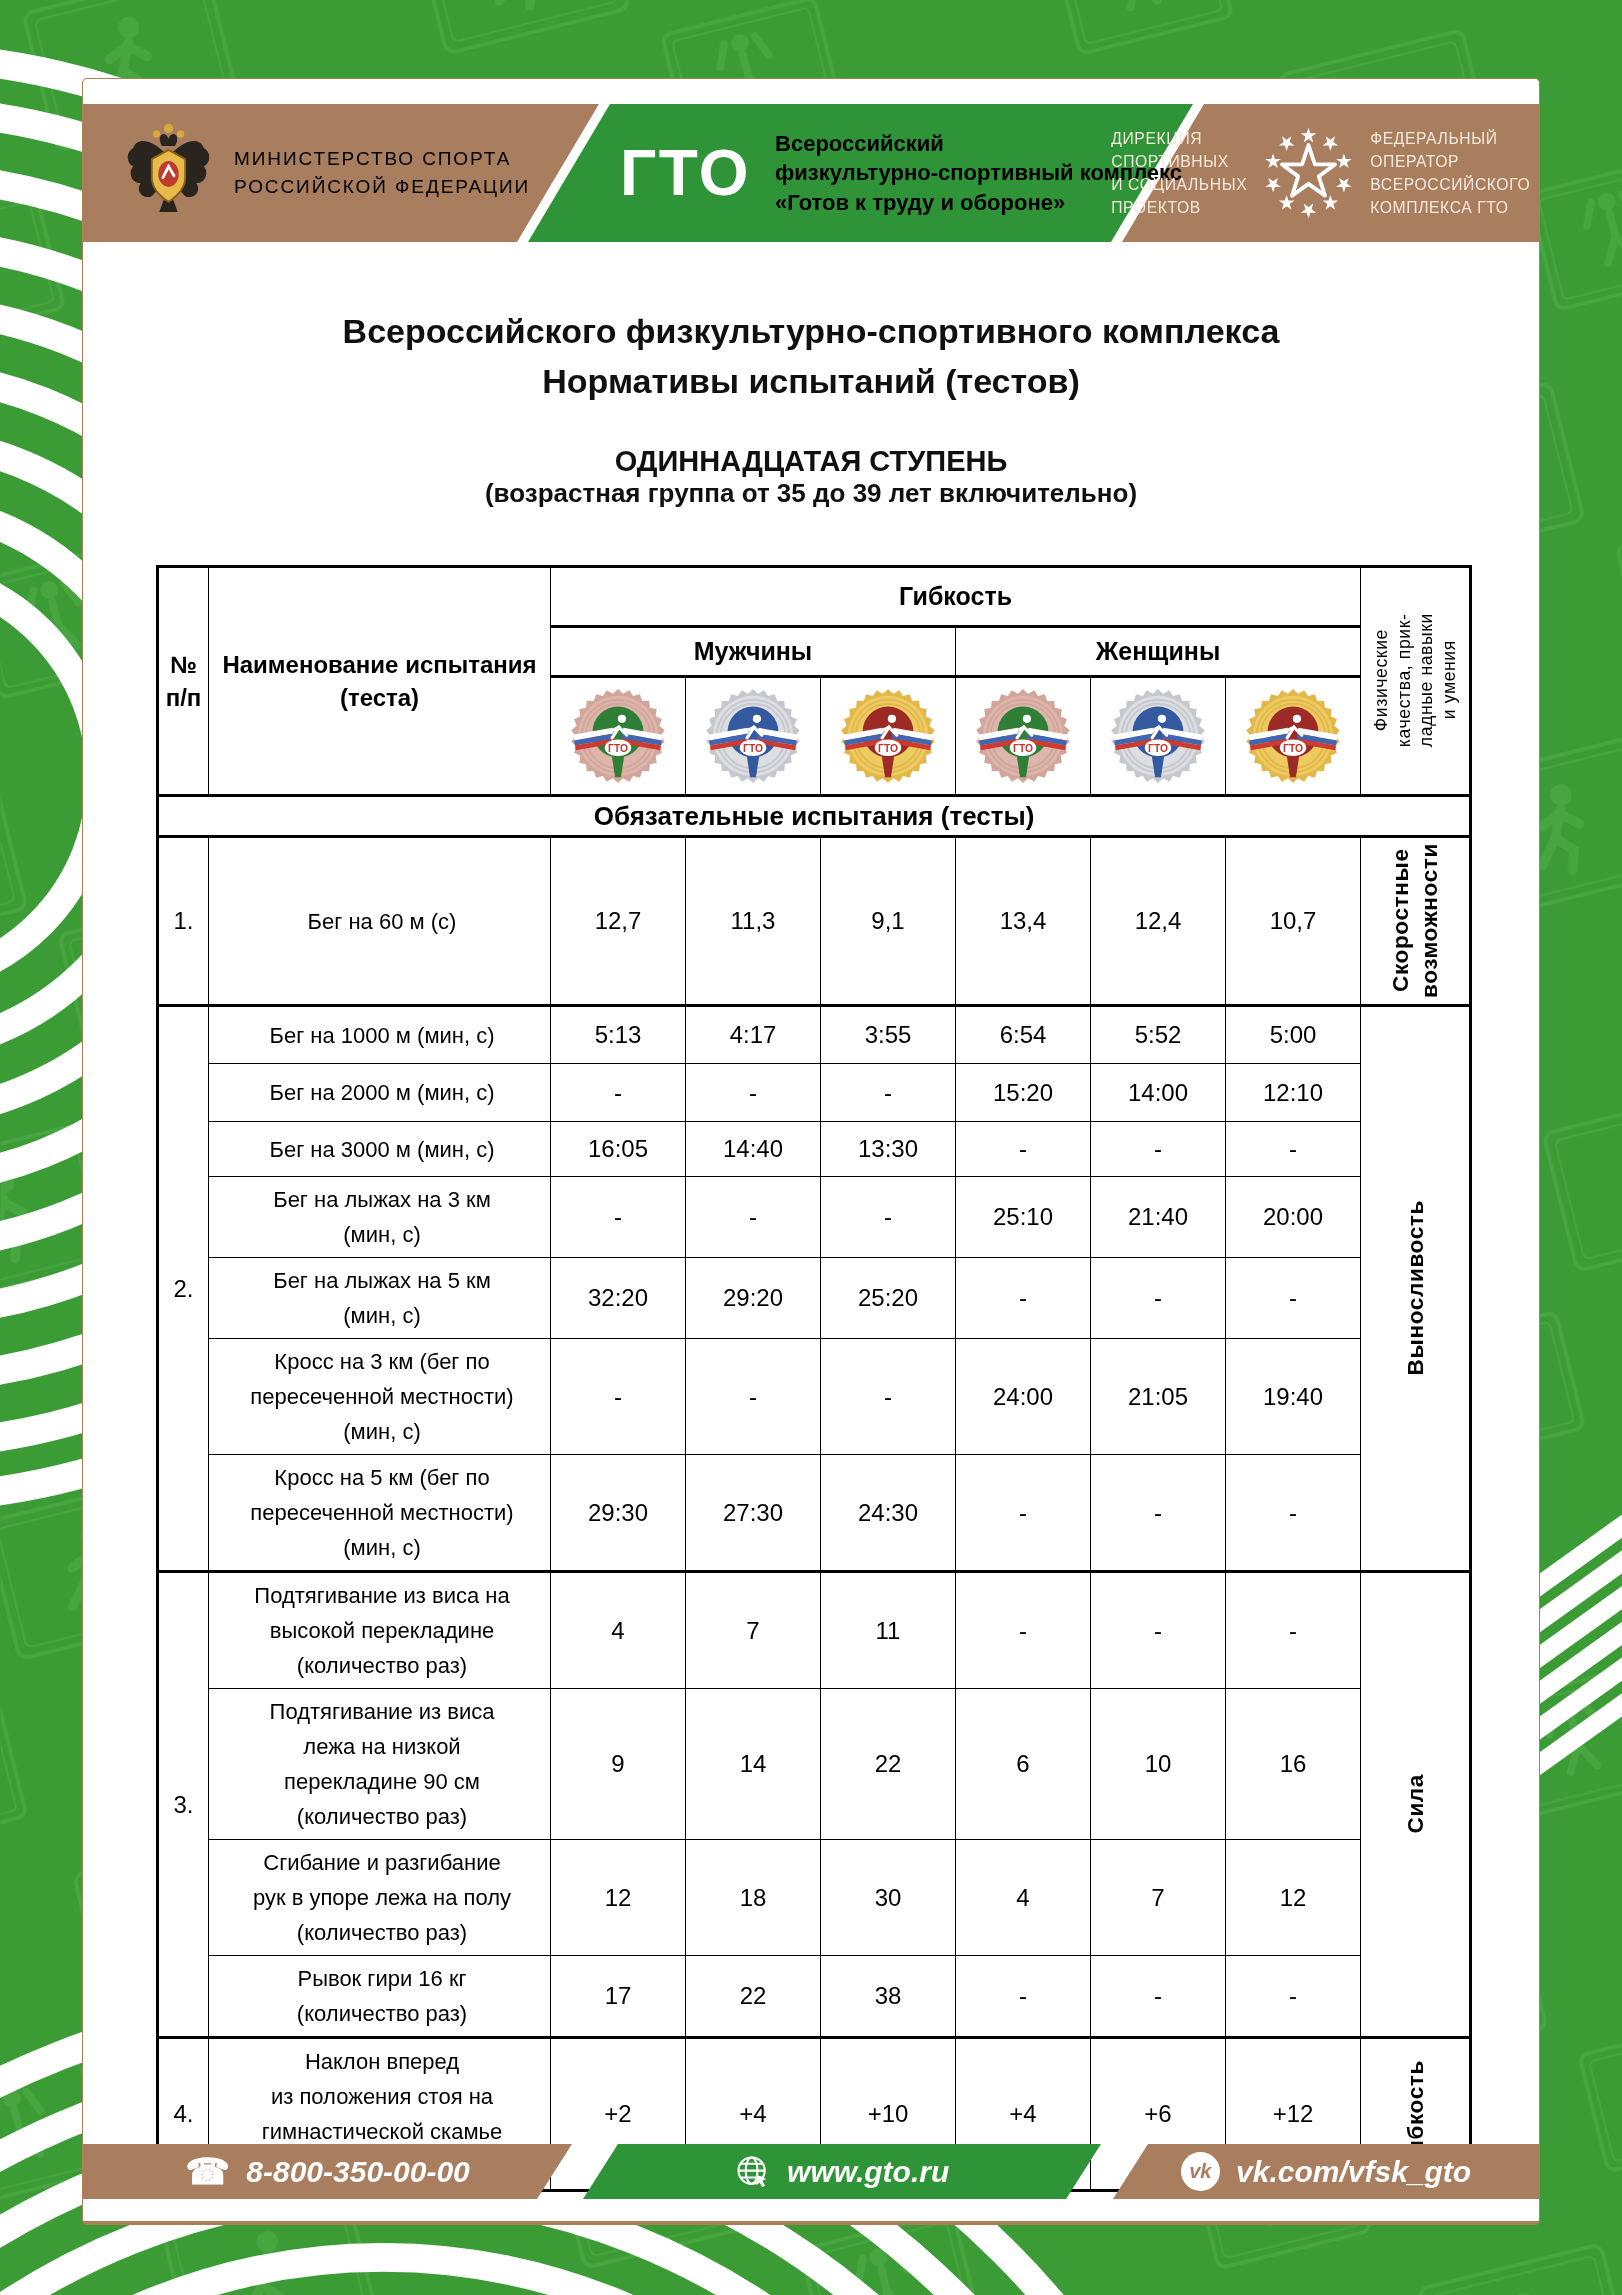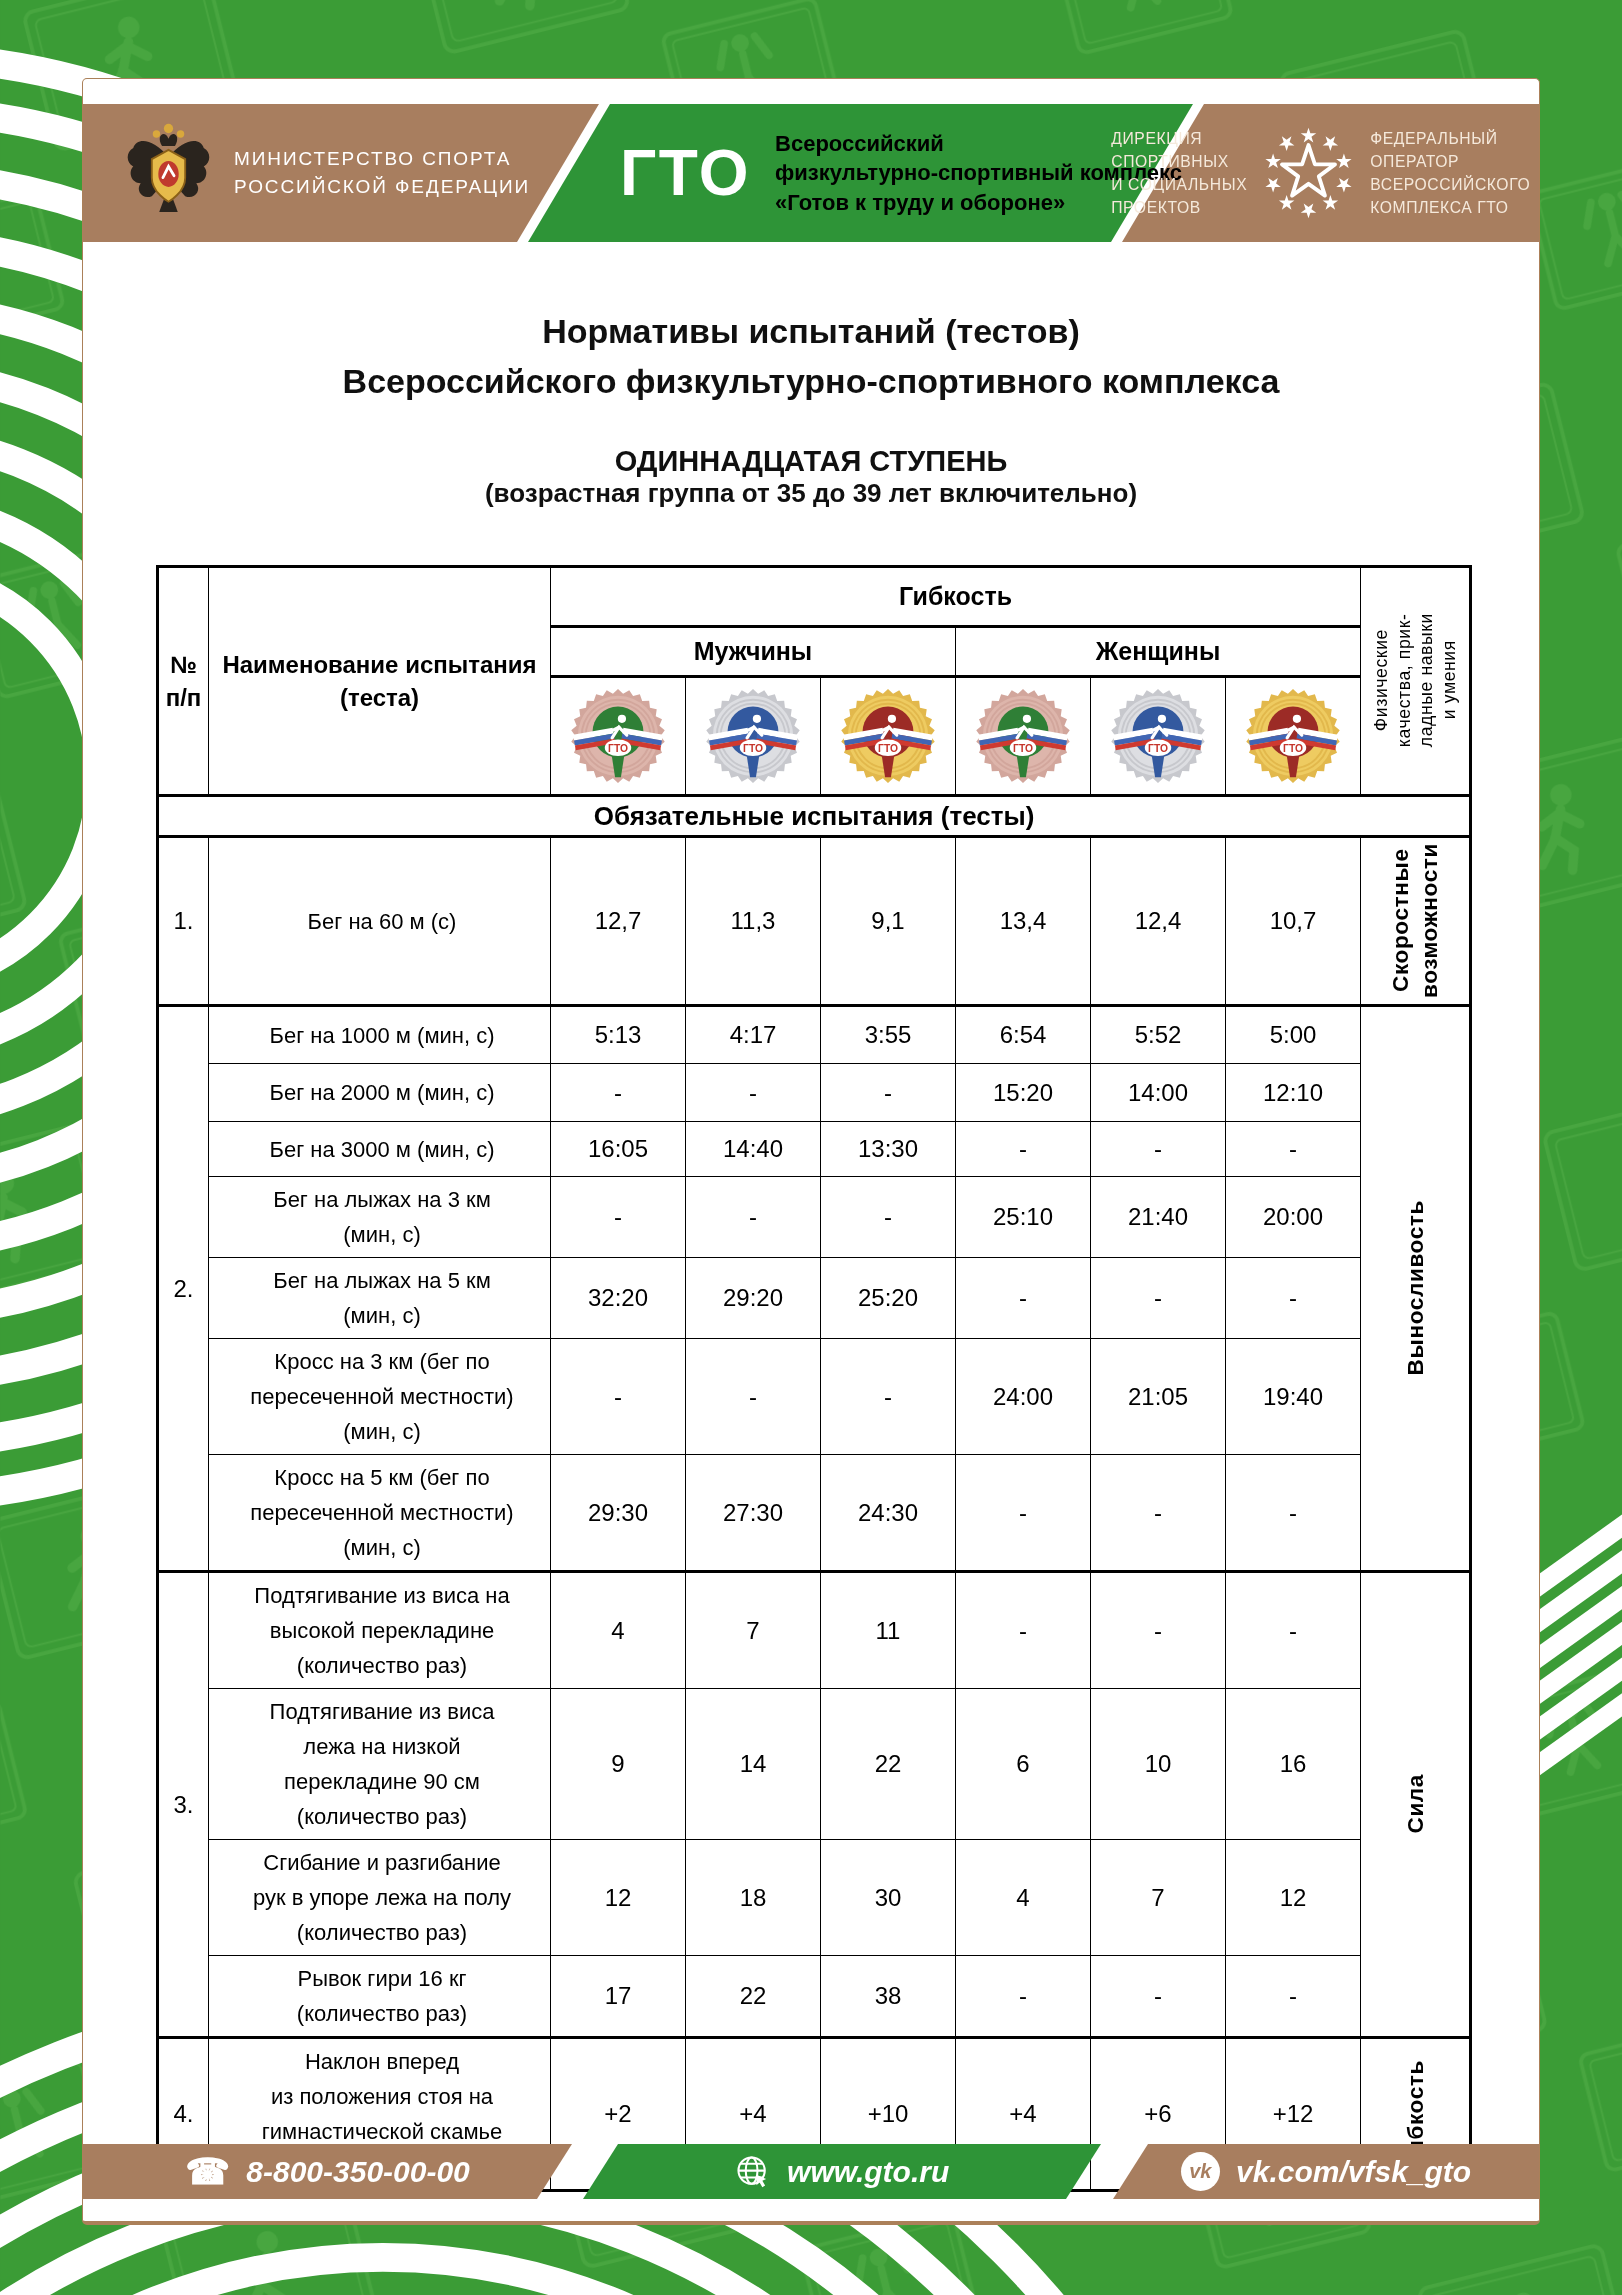--- a/index.html
+++ b/index.html
@@ -15,21 +15,21 @@
   }
   
   .header-band{position:absolute;left:0;top:25px;width:100%;height:138px;background:#a87e5f;overflow:hidden}
   .hb-white{position:absolute;top:0;left:434px;width:687px;height:100%;background:#fff;
     clip-path:polygon(82px 0,100% 0,calc(100% - 82px) 100%,0 100%)}
   .hb-green{position:absolute;top:0;left:445px;width:665px;height:100%;background:#2e9437;
     clip-path:polygon(82px 0,100% 0,calc(100% - 82px) 100%,0 100%)}
   .seg{position:absolute;top:0;height:100%;display:flex;align-items:center;z-index:3}
   .seg-ministry{left:39px;gap:19px}
   .coa svg{width:93px;height:102px;display:block}
-  .ministry-text{font-size:19px;letter-spacing:1.9px;color:#ffffff;line-height:28px}
+  .ministry-text{font-size:19px;letter-spacing:1.9px;color:#000000;line-height:28px}
   .seg-gto{left:537px;gap:24px}
   .gto-logo{font-size:64px;font-weight:bold;color:#fff;letter-spacing:2.5px;line-height:1}
   .gto-text{font-size:22px;font-weight:bold;color:#000000;line-height:29.5px}
   .seg-right{right:8.8px;gap:15px;color:#f5e9db}
   .dir-text,.op-text{font-size:15.7px;line-height:23px;letter-spacing:0.6px}
   .star svg{width:93px;height:98px;display:block}
   
   .titles{position:absolute;top:227px;left:0;width:100%;text-align:center;color:#101010}
   .t-main{font-size:34px;font-weight:bold;line-height:50px}
   .t-stage{margin-top:39px;font-size:29px;font-weight:bold}
@@ -174,22 +174,22 @@
         <div>ФЕДЕРАЛЬНЫЙ</div>
         <div>ОПЕРАТОР</div>
         <div>ВСЕРОССИЙСКОГО</div>
         <div>КОМПЛЕКСА ГТО</div>
       </div>
     </div>
   </div>
 
   <div class="titles">
     <div class="t-main">
+      <div>Всероссийского физкультурно-спортивного комплекса</div>
       <div>Нормативы испытаний (тестов)</div>
-      <div>Всероссийского физкультурно-спортивного комплекса</div>
     </div>
     <div class="t-stage">ОДИННАДЦАТАЯ СТУПЕНЬ</div>
     <div class="t-age">(возрастная группа от 35 до 39 лет включительно)</div>
   </div>
 
   <table class="std">
     <colgroup>
       <col style="width:51px">
         <col style="width:342px">
       <col style="width:135px">

